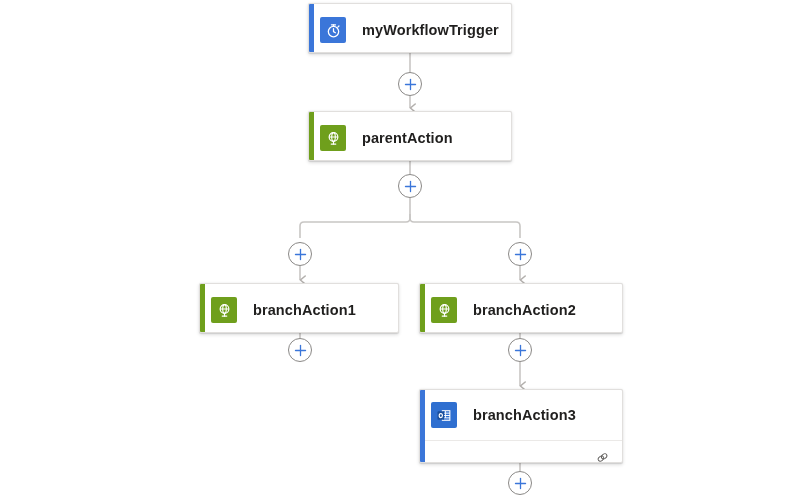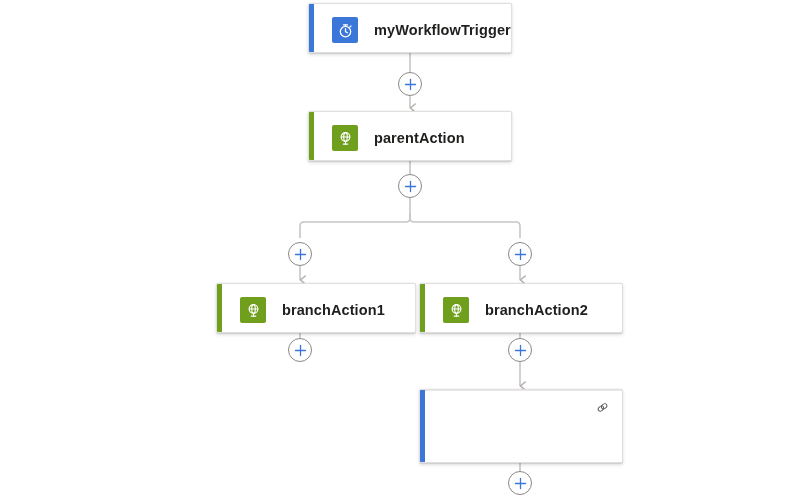--- a/index.html
+++ b/index.html
@@ -45,21 +45,21 @@
     bottom: 0;
     width: 5px;
   }
   .node.blue .accent { background: #3b76d9; }
   .node.green .accent { background: #6f9f1c; }
 
   .node-head {
     display: flex;
     align-items: center;
     height: 52px;
-    padding-left: 23px;
+    padding-left: 11px;
     box-sizing: border-box;
   }
   .node.tall .node-head { height: 50px; }
 
   .node-icon {
     width: 26px;
     height: 26px;
     border-radius: 2px;
     flex: 0 0 auto;
     display: flex;
@@ -175,21 +175,21 @@
             <path d="M5.1 8.2 L14.9 8.2"></path>
             <path d="M10 13.3 L10 16.6"></path>
             <path d="M7.3 16.6 L12.7 16.6"></path>
           </g>
         </svg>
       </span>
       <span class="node-title">parentAction</span>
     </div>
   </div>
 
-  <div class="node green" style="left:199px; top:283px; width:200px; height:50px;margin-left:17px;">
+  <div class="node green" style="left:199px; top:283px; width:200px; height:50px;">
     <span class="accent"></span>
     <div class="node-head">
       <span class="node-icon icon-http">
         <svg width="17" height="17" viewBox="0 0 20 20">
           <g fill="none" stroke="#ffffff" stroke-width="1.35" stroke-linecap="round" stroke-linejoin="round">
             <circle cx="10" cy="8.2" r="5.1"></circle>
             <ellipse cx="10" cy="8.2" rx="2.1" ry="5.1"></ellipse>
             <path d="M5.1 8.2 L14.9 8.2"></path>
             <path d="M10 13.3 L10 16.6"></path>
             <path d="M7.3 16.6 L12.7 16.6"></path>
@@ -213,20 +213,40 @@
             <path d="M7.3 16.6 L12.7 16.6"></path>
           </g>
         </svg>
       </span>
       <span class="node-title">branchAction2</span>
     </div>
   </div>
 
   <div class="node blue tall" style="left:419px; top:389px; width:204px; height:74px;">
     <span class="accent"></span>
+    <div class="node-head">
+      <span class="node-icon icon-outlook">
+        <svg width="19" height="19" viewBox="0 0 20 20">
+          <rect x="7.2" y="4.4" width="9.0" height="11.2" fill="#ffffff"></rect>
+          <g fill="#2f6fd0">
+            <rect x="8.3" y="5.5" width="2.4" height="1.5"></rect>
+            <rect x="11.6" y="5.5" width="3.5" height="1.5"></rect>
+            <rect x="8.3" y="8.0" width="2.4" height="1.5"></rect>
+            <rect x="11.6" y="8.0" width="3.5" height="1.5"></rect>
+            <rect x="8.3" y="10.5" width="2.4" height="1.5"></rect>
+            <rect x="11.6" y="10.5" width="3.5" height="1.5"></rect>
+            <rect x="8.3" y="13.0" width="6.8" height="1.4"></rect>
+          </g>
+          <rect x="2.6" y="5.6" width="7.0" height="9.0" rx="0.9" fill="#1b4f9c"></rect>
+          <ellipse cx="6.1" cy="10.1" rx="2.3" ry="2.8" fill="#ffffff"></ellipse>
+          <ellipse cx="6.1" cy="10.1" rx="1.05" ry="1.5" fill="#1b4f9c"></ellipse>
+        </svg>
+      </span>
+      <span class="node-title">branchAction3</span>
+    </div>
     <div class="node-footer">
       <span style="line-height:0;">
         <svg width="15" height="15" viewBox="0 0 20 20">
           <g fill="none" stroke="#605e5c" stroke-width="1.25" stroke-linecap="round" stroke-linejoin="round">
             <ellipse cx="7.9" cy="11.4" rx="4.0" ry="2.9" transform="rotate(-38 7.9 11.4)"></ellipse>
             <ellipse cx="12.2" cy="8.4" rx="4.0" ry="2.9" transform="rotate(-38 12.2 8.4)"></ellipse>
           </g>
         </svg>
       </span>
     </div>

